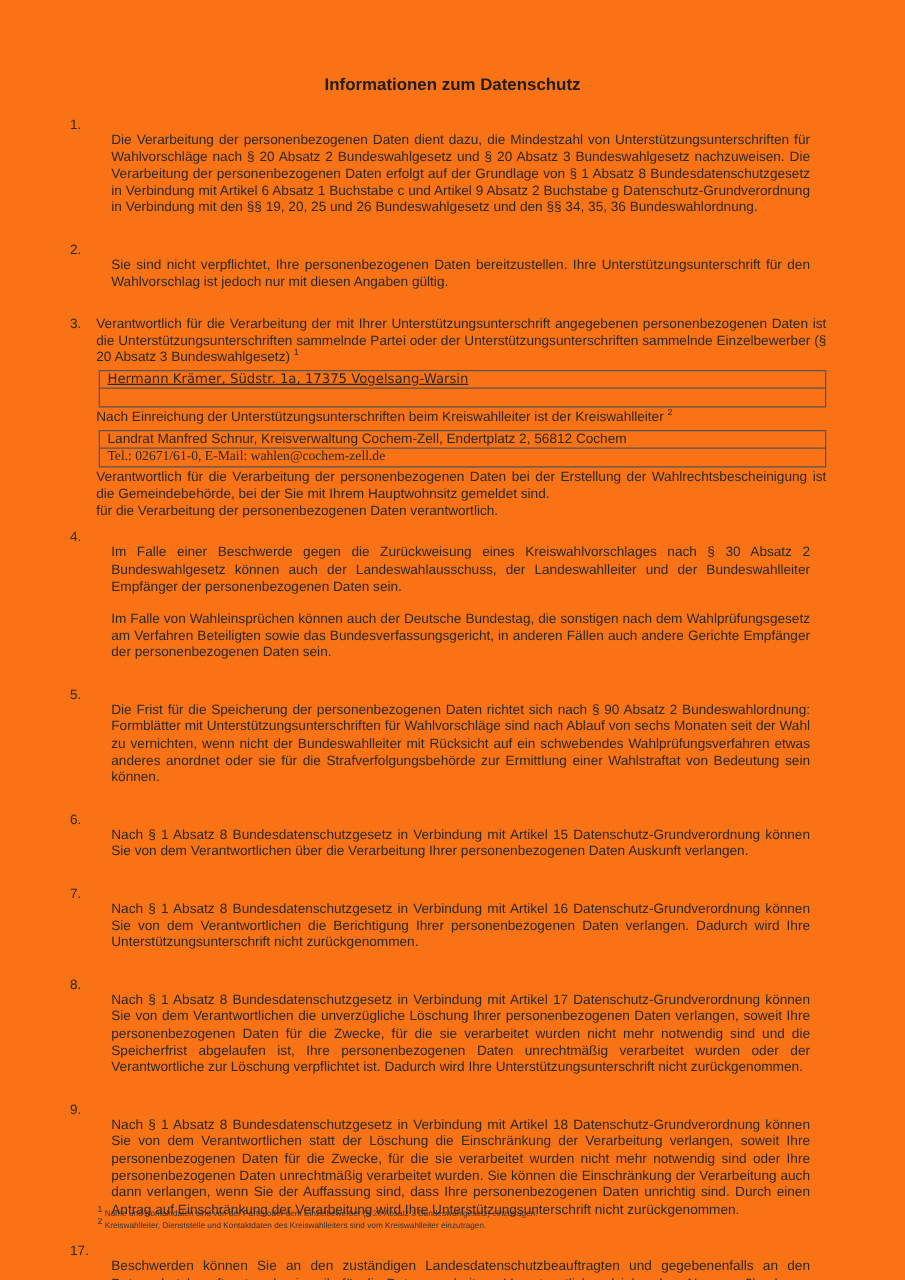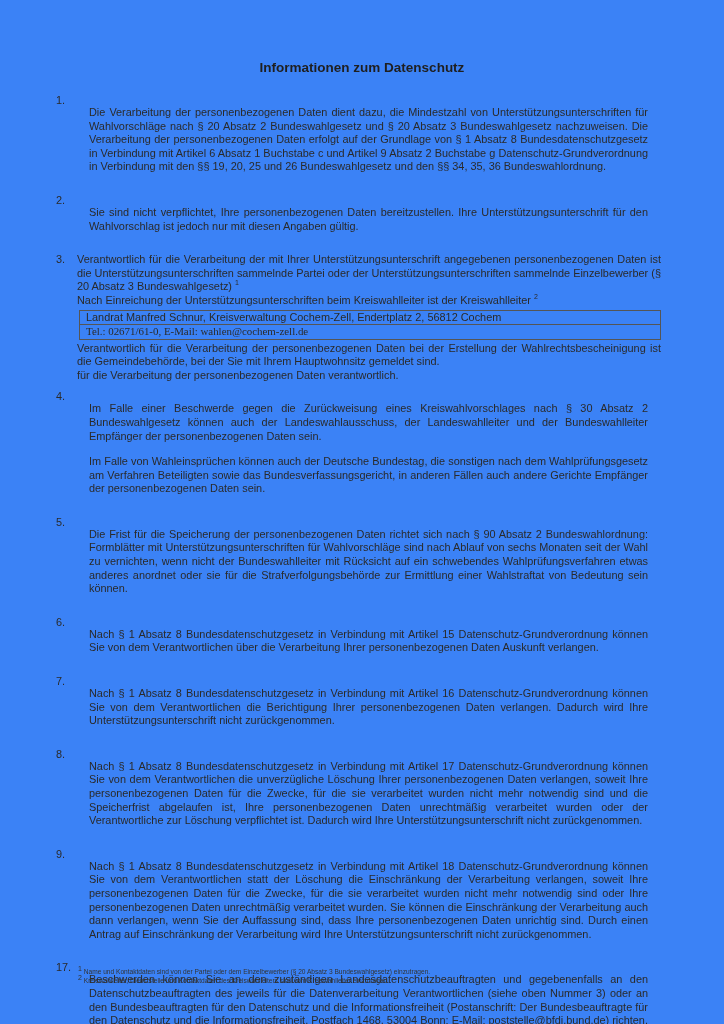--- a/index.html
+++ b/index.html
@@ -1,18 +1,18 @@
 <!DOCTYPE html>
 <html><head>
 <meta charset="utf-8">
 <style>
   html, body { margin: 0; padding: 0; background: #ffffff; }
   body { width: 724px; height: 1024px; overflow: hidden; position: relative;
          font-family: "Liberation Sans", sans-serif; color: #2a2a2a; }
-  .page { position: absolute; left: 0; top: 0; width: 724px; height: 1024px; background: #3b82f6; }
+  .page { position: absolute; left: 0; top: 0; width: 724px; height: 1024px; background: #f97316; }
   .title { position: absolute; top: 60px; left: 0; width: 724px; text-align: center;
            font-weight: bold; font-size: 13.5px; color: #1f1f1f; }
   .list { position: absolute; left: 77px; top: 94px; width: 583px; }
   .item { display: flex; font-size: 10.9px; line-height: 13.6px; text-align: justify; margin-bottom: 8px; }
   .num { width: 21px; flex: 0 0 21px; margin-left: -21px; }
   .body { flex: 1; }
   .item .para { margin: 12px; }
   .item .para + .para { margin-top: 7px; }
   .box { border: 1px solid #555; margin: 2px 0 2px 2px; width: 580px; }
   .box .row { height: 13.5px; line-height: 13.5px; padding-left: 6px; font-size: 10.9px; }
@@ -42,20 +42,24 @@
       <span class="num">2.</span>
       <div class="body">
           <p class="para">Sie sind nicht verpflichtet, Ihre personenbezogenen Daten bereitzustellen. Ihre Unterstützungsunterschrift für den Wahlvorschlag ist jedoch nur mit diesen Angaben gültig.</p>
         </div>
     </div>
 
     <div class="item">
       <span class="num">3.</span>
       <div class="body">
         <p class="plain"><span>Verantwortlich für die Verarbeitung der mit Ihrer Unterstützungsunterschrift angegebenen personenbezogenen Daten ist die Unterstützungsunterschriften sammelnde Partei oder der Unterstützungsunterschriften sammelnde Einzelbewerber (§ 20 Absatz 3 Bundeswahlgesetz)</span> <sup>1</sup></p>
+        <div class="box handwritten">
+          <div class="row">Hermann Krämer, Südstr. 1a, 17375 Vogelsang-Warsin</div>
+          <div class="row"></div>
+        </div>
         <p class="plain"><span>Nach Einreichung der Unterstützungsunterschriften beim Kreiswahlleiter ist der Kreiswahlleiter</span> <sup>2</sup></p>
         <div class="box">
           <div class="row">Landrat Manfred Schnur, Kreisverwaltung Cochem-Zell, Endertplatz 2, 56812 Cochem</div>
           <div class="row">Tel.: 02671/61-0, E-Mail: wahlen@cochem-zell.de</div>
         </div>
         <p class="plain">Verantwortlich für die Verarbeitung der personenbezogenen Daten bei der Erstellung der Wahlrechtsbescheinigung ist die Gemeindebehörde, bei der Sie mit Ihrem Hauptwohnsitz gemeldet sind.</p>
         <p class="plain">für die Verarbeitung der personenbezogenen Daten verantwortlich.</p>
       </div>
     </div>
 

